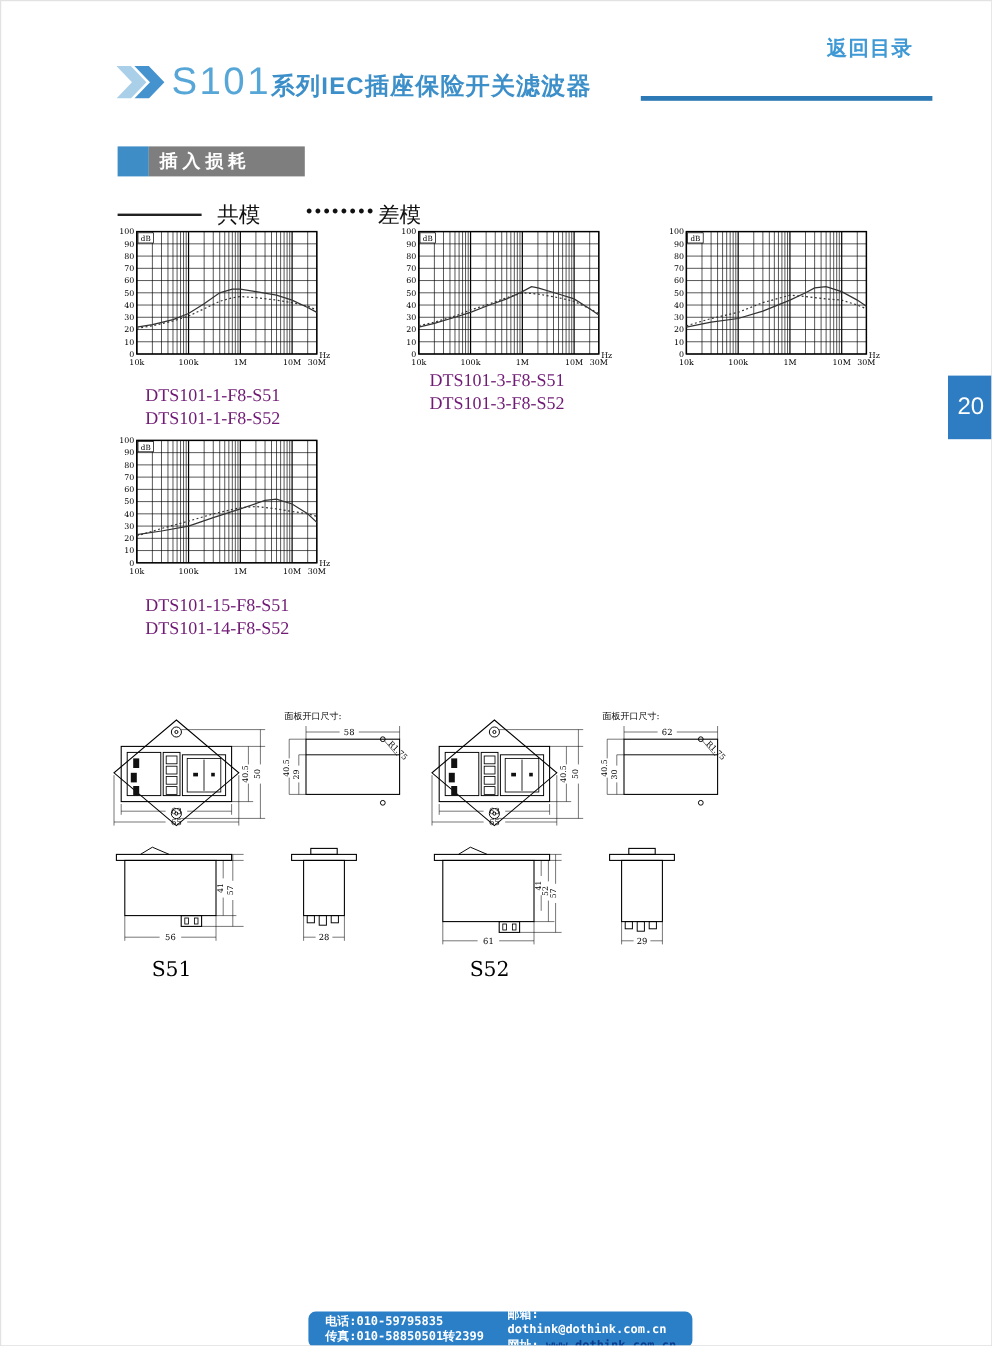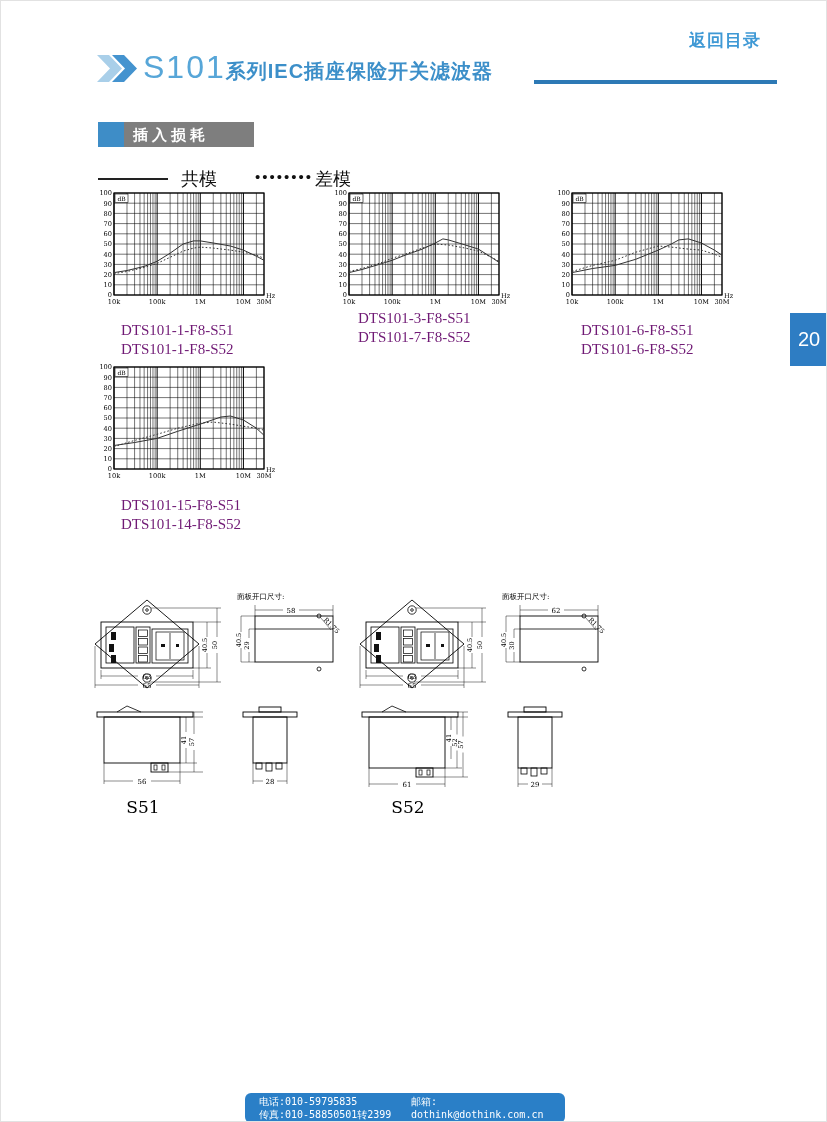--- a/index.html
+++ b/index.html
@@ -22,21 +22,21 @@
   .legend .dots{margin:0 2px 0 38px;font-size:15px;font-weight:bold;letter-spacing:2px;position:relative;top:-2px;}
   .legend .note{margin-left:10px;}
   
   .chart-box{position:absolute;width:180px;height:130px;}
   .chart-caption{position:absolute;width:180px;font-family:"Liberation Serif",serif;font-size:15px;line-height:19px;color:#701a75;}
   
   .page-tab{position:absolute;left:789px;top:312px;width:38px;height:53px;background:#2e7dc3;color:#fff;font-size:20px;display:flex;align-items:center;justify-content:center;}
   
   .drawing{position:absolute;width:250px;height:235px;}
   
-  .footer-bar{position:absolute;left:244px;top:1092px;width:320px;height:30px;background:#2a7fc7;border-radius:6px;display:flex;align-items:flex-start;box-sizing:border-box;padding:2px 10px 2px 14px;color:#fff;font-family:"DejaVu Sans Mono",monospace;font-size:10px;font-weight:normal;line-height:13px;}
+  .footer-bar{position:absolute;left:256px;top:1092px;width:320px;height:30px;background:#2a7fc7;border-radius:6px;display:flex;align-items:center;box-sizing:border-box;padding:2px 10px 2px 14px;color:#fff;font-family:"DejaVu Sans Mono",monospace;font-size:10px;font-weight:bold;line-height:13px;}
   .footer-col1{width:152px;}
   .footer-col2{flex:1;}
   .footer-bar a.weblink{color:#0b3b8c;text-decoration:underline;}
   .footer-bar a.maillink{color:#ffffff;text-decoration:none;}
 </style>
 </head>
 <body>
 
 <div id="page">
 
@@ -326,25 +326,21 @@
         <polyline points="18.0,85.5 38.6,82.5 61.1,78.4 81.7,71.3 104.3,64.1 124.9,57.0 134.4,56.0 147.4,60.0 160.4,68.2 168.0,75.3" fill="none" stroke="#333" stroke-width="1" stroke-dasharray="none"></polyline>
         <polyline points="18.0,86.6 38.6,80.4 61.1,74.3 81.7,68.2 104.3,63.1 117.3,62.1 134.4,64.1 147.4,66.2 160.4,68.2 168.0,70.2" fill="none" stroke="#333" stroke-width="1" stroke-dasharray="1.6 2.1"></polyline>
       </svg></div>
 
   <div class="chart-caption" style="left:120px;top:320px;">
     <div>DTS101-1-F8-S51</div>
     <div>DTS101-1-F8-S52</div>
   </div>
   <div class="chart-caption" style="left:357px;top:308px;">
     <div>DTS101-3-F8-S51</div>
-    <div>DTS101-7-F8-S52</div>
-  </div>
-  <div class="chart-caption" style="left:580px;top:320px;">
-    <div>DTS101-6-F8-S51</div>
-    <div>DTS101-6-F8-S52</div>
+    <div>DTS101-3-F8-S52</div>
   </div>
   <div class="chart-caption" style="left:120px;top:495px;">
     <div>DTS101-15-F8-S51</div>
     <div>DTS101-14-F8-S52</div>
   </div>
 
   <div class="page-tab">20</div>
 
 
   <div class="drawing" style="left:90px;top:585px;" id="drawing-s51"><svg width="250" height="235" viewBox="0 0 250 235" font-family="&quot;DejaVu Serif&quot;,serif">

